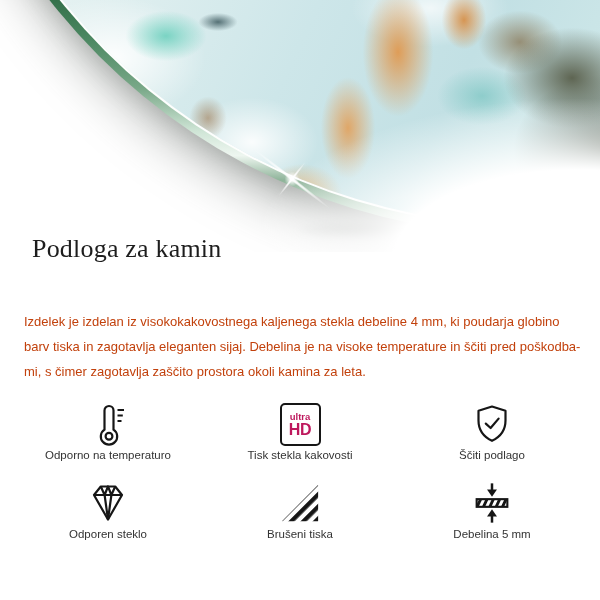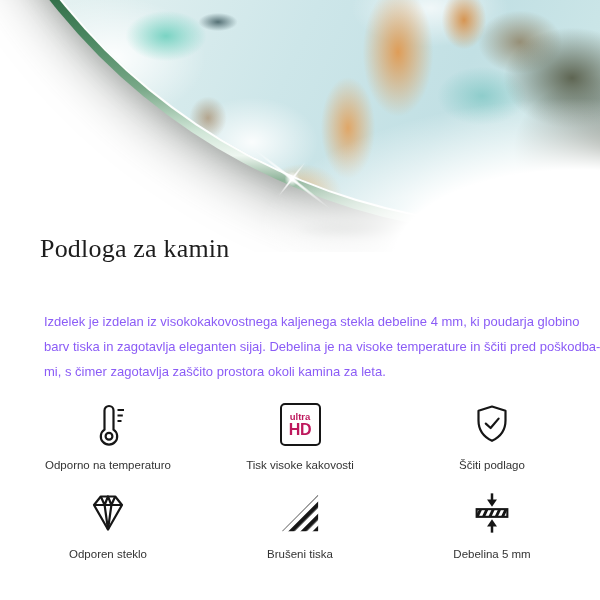--- a/index.html
+++ b/index.html
@@ -43,31 +43,31 @@
     filter:blur(3px);}
   .sparkle{position:absolute;left:292px;top:179px;width:0;height:0;}
   .sparkle .ray{position:absolute;border-radius:50%;
     background:radial-gradient(closest-side,#fff 0%,rgba(255,255,255,.85) 35%,rgba(255,255,255,0) 100%);}
   .sparkle .ray-long{width:96px;height:4px;transform:translate(-50%,-50%) rotate(38deg);}
   .sparkle .ray-short{width:44px;height:3px;transform:translate(-50%,-50%) rotate(-52deg);}
   .sparkle .glow{position:absolute;width:20px;height:20px;transform:translate(-50%,-50%);border-radius:50%;
     background:radial-gradient(closest-side,#fff 15%,rgba(255,255,255,0) 75%);}
 
   
-  .title{position:absolute;left:40px;top:232px;font-family:"Liberation Serif","DejaVu Serif",serif;
+  .title{position:absolute;left:32px;top:232px;font-family:"Liberation Serif","DejaVu Serif",serif;
     font-weight:400;font-size:26px;line-height:33px;color:#1d1d1d;letter-spacing:.2px;}
-  .para{position:absolute;left:44px;top:309px;width:556px;color:#8b5cf6;font-size:13px;line-height:25px;}
+  .para{position:absolute;left:24px;top:309px;width:556px;color:#c2410c;font-size:13px;line-height:25px;}
   .para .pline{white-space:nowrap;}
 
   
   .features{position:absolute;left:12px;top:400px;width:576px;
     display:grid;grid-template-columns:192px 192px 192px;row-gap:17px;}
   .feature{display:flex;flex-direction:column;align-items:center;}
   .icon-box{height:48px;display:flex;align-items:center;justify-content:center;}
-  .feature-label{margin-top:10px;font-size:11.5px;line-height:14px;color:#333;}
+  .feature-label{margin-top:0;font-size:11.5px;line-height:14px;color:#333;}
   .icon-stroke{stroke:#161616;fill:none;stroke-width:2.2;}
   .ultrahd{width:37px;height:39px;border:2.6px solid #161616;border-radius:5px;
     display:flex;flex-direction:column;align-items:center;justify-content:center;color:#be185d;}
   .ultrahd .t1{font-size:9.5px;font-weight:700;line-height:10px;}
   .ultrahd .t2{font-size:16px;font-weight:800;line-height:15px;letter-spacing:-.3px;}
 </style>
 </head>
 <body>
 
 <div class="stage">
@@ -109,21 +109,21 @@
       <div class="feature-label">Odporno na temperaturo</div>
     </div>
 
     <div class="feature">
       <div class="icon-box">
         <div class="ultrahd">
           <div class="t1">ultra</div>
           <div class="t2">HD</div>
         </div>
       </div>
-      <div class="feature-label">Tisk visoke kakovosti</div>
+      <div class="feature-label">Tisk stekla kakovosti</div>
     </div>
 
     <div class="feature">
       <div class="icon-box">
         <svg width="44" height="44" viewBox="0 0 44 44">
           <path class="icon-stroke" stroke-width="2.4" stroke-linejoin="round" d="M22 4.5 L35.5 8.8 V18.5 C35.5 28.5 30 35 22 38.8 C14 35 8.5 28.5 8.5 18.5 V8.8 Z"></path>
           <path class="icon-stroke" stroke-width="2.4" stroke-linecap="round" stroke-linejoin="round" d="M15.8 21.6 L20.6 26 L28.6 16.6"></path>
         </svg>
       </div>
       <div class="feature-label">Ščiti podlago</div>

